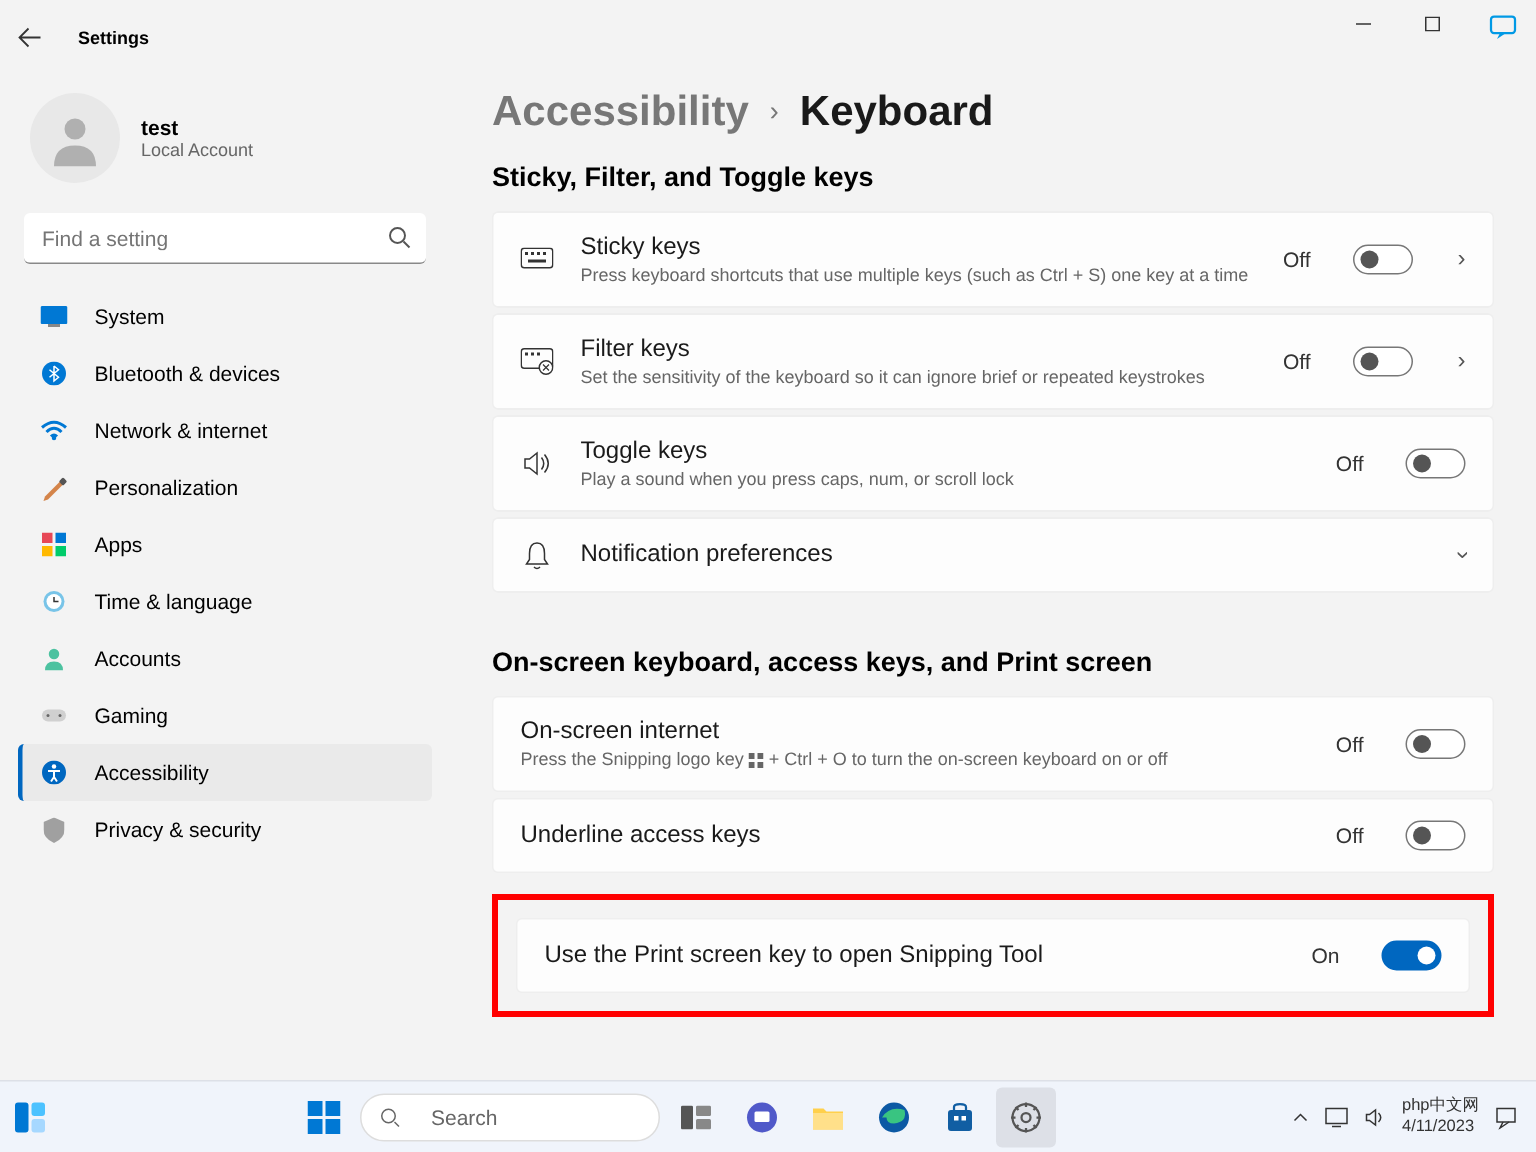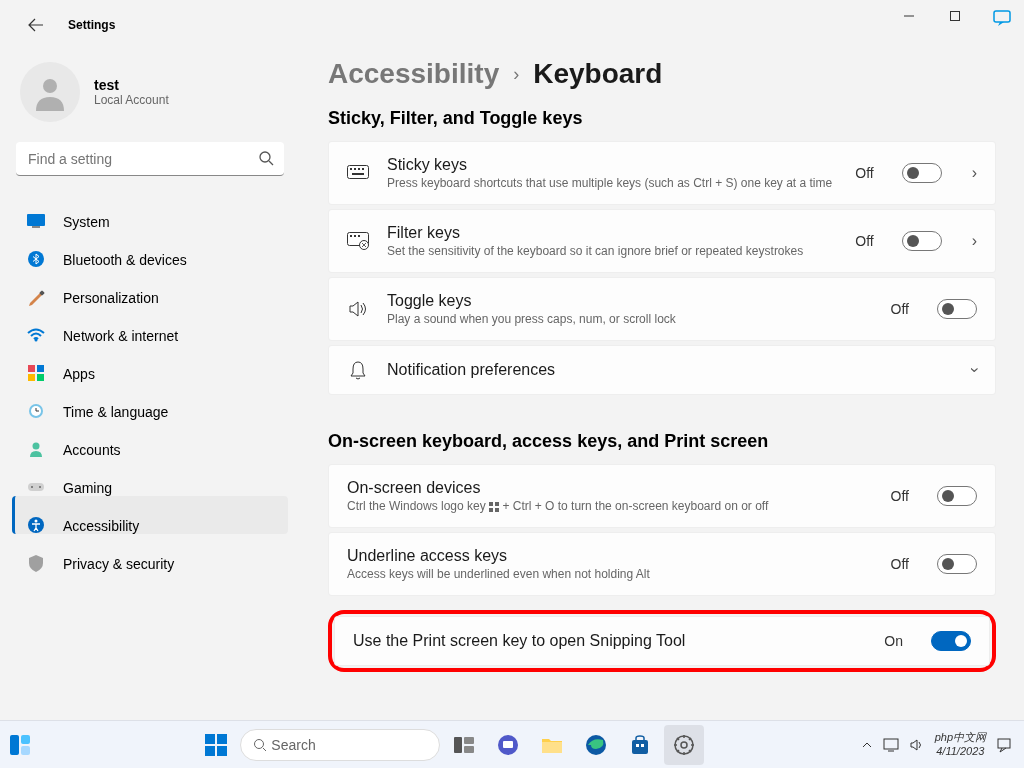--- a/index.html
+++ b/index.html
@@ -1,37 +1,37 @@
 <!DOCTYPE html>
 <html><head>
 <meta charset="utf-8">
 <style>
 * { margin: 0; padding: 0; box-sizing: border-box; font-family: "Segoe UI", -apple-system, sans-serif; }
 body { background: #f3f3f3; width: 1024px; height: 768px; overflow: hidden; position: relative; }
 
-.titlebar { height: 50px; display: flex; align-items: center; padding: 0 16px; }
+.titlebar { height: 50px; display: flex; align-items: center; padding: 0 0; }
 .back-btn { width: 40px; height: 40px; display: flex; align-items: center; justify-content: center; border-radius: 4px; cursor: pointer; }
 .app-title { font-size: 12px; font-weight: 600; margin-left: 12px; }
 .win-controls { position: absolute; right: 0; top: 0; display: flex; }
 .win-btn { width: 46px; height: 32px; display: flex; align-items: center; justify-content: center; cursor: pointer; }
 .chat-icon { position: absolute; right: 12px; top: 8px; color: #0078d4; }
 
 .layout { display: flex; height: calc(100% - 98px); }
 .sidebar { width: 300px; padding: 0 12px; }
 .user-block { display: flex; align-items: center; padding: 12px 8px 20px 8px; gap: 14px; }
 .avatar { width: 60px; height: 60px; border-radius: 50%; background: #e8e8e8; display: flex; align-items: center; justify-content: center; }
 .user-info .name { font-size: 14px; font-weight: 600; }
 .user-info .acct { font-size: 12px; color: #666; }
 
 .search-box { position: relative; margin: 0 4px 16px 4px; }
 .search-box input { width: 100%; height: 34px; border: none; border-bottom: 1px solid #888; background: #fff; border-radius: 4px; padding: 0 40px 0 12px; font-size: 14px; outline: none; }
 .search-box .sicon { position: absolute; right: 10px; top: 8px; color: #555; }
 
 .nav { list-style: none; }
-.nav li { display: flex; align-items: flex-end; height: 38px; padding: 0 12px; gap: 18px; border-radius: 4px; cursor: pointer; font-size: 14px; border-left: 3px solid transparent; }
+.nav li { display: flex; align-items: center; height: 38px; padding: 0 12px; gap: 18px; border-radius: 4px; cursor: pointer; font-size: 14px; border-left: 3px solid transparent; }
 .nav li.active { background: #eaeaea; border-left: 3px solid #0067c0; }
 .nav-icon { width: 18px; height: 18px; display: flex; align-items: center; justify-content: center; }
 
 .main { flex: 1; padding: 8px 28px 0 28px; overflow-y: auto; }
 .breadcrumb { display: flex; align-items: center; gap: 14px; margin-bottom: 18px; }
 .bc-parent { font-size: 28px; font-weight: 600; color: #777; }
 .bc-chev { font-size: 18px; color: #777; }
 .bc-current { font-size: 28px; font-weight: 600; color: #1a1a1a; }
 
 .section-heading { font-size: 18px; font-weight: 700; margin: 6px 0 12px 0; }
@@ -42,32 +42,32 @@
 .card-text { flex: 1; }
 .card-title { font-size: 16px; color: #1a1a1a; }
 .card-desc { font-size: 12px; color: #666; margin-top: 2px; }
 .card-status { font-size: 14px; color: #333; margin-right: 10px; }
 .toggle { width: 40px; height: 20px; border-radius: 10px; background: #fff; border: 1px solid #777; position: relative; cursor: pointer; }
 .toggle .knob { width: 12px; height: 12px; border-radius: 50%; background: #555; position: absolute; top: 3px; left: 4px; }
 .toggle.on { background: #0067c0; border-color: #0067c0; }
 .toggle.on .knob { background: #fff; left: 23px; }
 .chev-right { color: #555; margin-left: 12px; }
 
-.highlight-box { border: 4px solid #ff0000; border-radius: 16px; padding: 2px; margin-top: 14px; }
+.highlight-box { border: 4px solid #ff0000; border-radius: 0; padding: 12px; margin-top: 14px; }
 .highlight-box .card { margin-bottom: 0; }
 
 .group-gap { height: 26px; }
 
 .taskbar { position: absolute; bottom: 0; left: 0; right: 0; height: 48px; background: #f0f4fb; border-top: 1px solid rgba(0,0,0,0.08); display: flex; align-items: center; }
 .tb-left { width: 40px; display: flex; justify-content: center; }
 .tb-center { flex: 1; display: flex; align-items: center; justify-content: center; gap: 4px; }
-.tb-search { display: flex; align-items: center; background: #fff; border: 1px solid #ddd; border-radius: 18px; height: 32px; width: 200px; padding: 0 12px; gap: 4px; color: #666; font-size: 14px; }
+.tb-search { display: flex; align-items: center; background: #fff; border: 1px solid #ddd; border-radius: 18px; height: 32px; width: 200px; padding: 0 12px; gap: 20px; color: #666; font-size: 14px; }
 .tb-item { width: 40px; height: 40px; display: flex; align-items: center; justify-content: center; border-radius: 4px; cursor: pointer; }
 .tb-right { display: flex; align-items: center; gap: 10px; padding-right: 12px; font-size: 11px; color: #333; }
-.tb-time { text-align: center; line-height: 1.2; font-style: italic; }
+.tb-time { text-align: left; line-height: 1.2; }
 
 svg { display: block; }
 </style>
 </head>
 <body>
 
 <div class="titlebar">
   <div class="back-btn">
     <svg width="16" height="16" viewBox="0 0 16 16">
         <path d="M7 2 L1 8 L7 14 M1 8 H15" stroke="#333" stroke-width="1.2" fill="none"></path>
@@ -128,35 +128,35 @@
           <span class="nav-icon">
             <svg width="16" height="16">
               <circle cx="8" cy="8" r="8" fill="#0078d4"></circle>
               <path d="M8 3 L11 5.5 L8 8 L11 10.5 L8 13 V3 M5 5.5 L8 8 L5 10.5" stroke="#fff" fill="none" stroke-width="1"></path>
             </svg>
           </span>
           <span>Bluetooth &amp; devices</span>
         </li>
       <li>
           <span class="nav-icon">
+            <svg width="18" height="14">
+              <path d="M1 5 Q9 -2 17 5 M4 8 Q9 3 14 8 M7 11 Q9 9 11 11" stroke="#0078d4" fill="none" stroke-width="2"></path>
+              <circle cx="9" cy="12" r="1.5" fill="#0078d4"></circle>
+            </svg>
+          </span>
+          <span>Network &amp; internet</span>
+        </li>
+      <li>
+          <span class="nav-icon">
             <svg width="18" height="18">
               <path d="M3 15 L14 4 L16 6 L5 17 L2 18 Z" fill="#d4844a"></path>
               <rect x="13" y="3" width="4" height="4" rx="1" fill="#555" transform="rotate(45 15 5)"></rect>
             </svg>
           </span>
           <span>Personalization</span>
-        </li>
-      <li>
-          <span class="nav-icon">
-            <svg width="18" height="14">
-              <path d="M1 5 Q9 -2 17 5 M4 8 Q9 3 14 8 M7 11 Q9 9 11 11" stroke="#0078d4" fill="none" stroke-width="2"></path>
-              <circle cx="9" cy="12" r="1.5" fill="#0078d4"></circle>
-            </svg>
-          </span>
-          <span>Network &amp; internet</span>
         </li>
       <li>
           <span class="nav-icon">
             <svg width="16" height="16">
               <rect x="0" y="0" width="7" height="7" fill="#e74856"></rect>
               <rect x="9" y="0" width="7" height="7" fill="#0078d4"></rect>
               <rect x="0" y="9" width="7" height="7" fill="#ffb900"></rect>
               <rect x="9" y="9" width="7" height="7" fill="#00cc6a"></rect>
             </svg>
           </span>
@@ -293,38 +293,37 @@
         <div class="card-title">Notification preferences</div>
       </div>
       <span class="chev-right" style="transform:rotate(90deg)">›</span>
     </div>
 
     <div class="group-gap"></div>
     <div class="section-heading">On-screen keyboard, access keys, and Print screen</div>
 
     <div class="card">
       <div class="card-text">
-        <div class="card-title">On-screen devices</div>
-        <div class="card-desc"><span>Ctrl the Windows logo key </span><svg style="display:inline;vertical-align:middle" width="10" height="10">
+        <div class="card-title">On-screen internet</div>
+        <div class="card-desc"><span>Press the Snipping logo key </span><svg style="display:inline;vertical-align:middle" width="10" height="10">
               <rect x="0" y="0" width="4" height="4" fill="#666"></rect>
               <rect x="6" y="0" width="4" height="4" fill="#666"></rect>
               <rect x="0" y="6" width="4" height="4" fill="#666"></rect>
               <rect x="6" y="6" width="4" height="4" fill="#666"></rect>
             </svg><span> + Ctrl + O to turn the on-screen keyboard on or off</span></div>
       </div>
       <span class="card-status">Off</span>
       <div class="toggle">
           <div class="knob"></div>
         </div>
     </div>
 
     <div class="card">
       <div class="card-text">
         <div class="card-title">Underline access keys</div>
-        <div class="card-desc">Access keys will be underlined even when not holding Alt</div>
       </div>
       <span class="card-status">Off</span>
       <div class="toggle">
           <div class="knob"></div>
         </div>
     </div>
 
     <div class="highlight-box">
       <div class="card">
         <div class="card-text">

